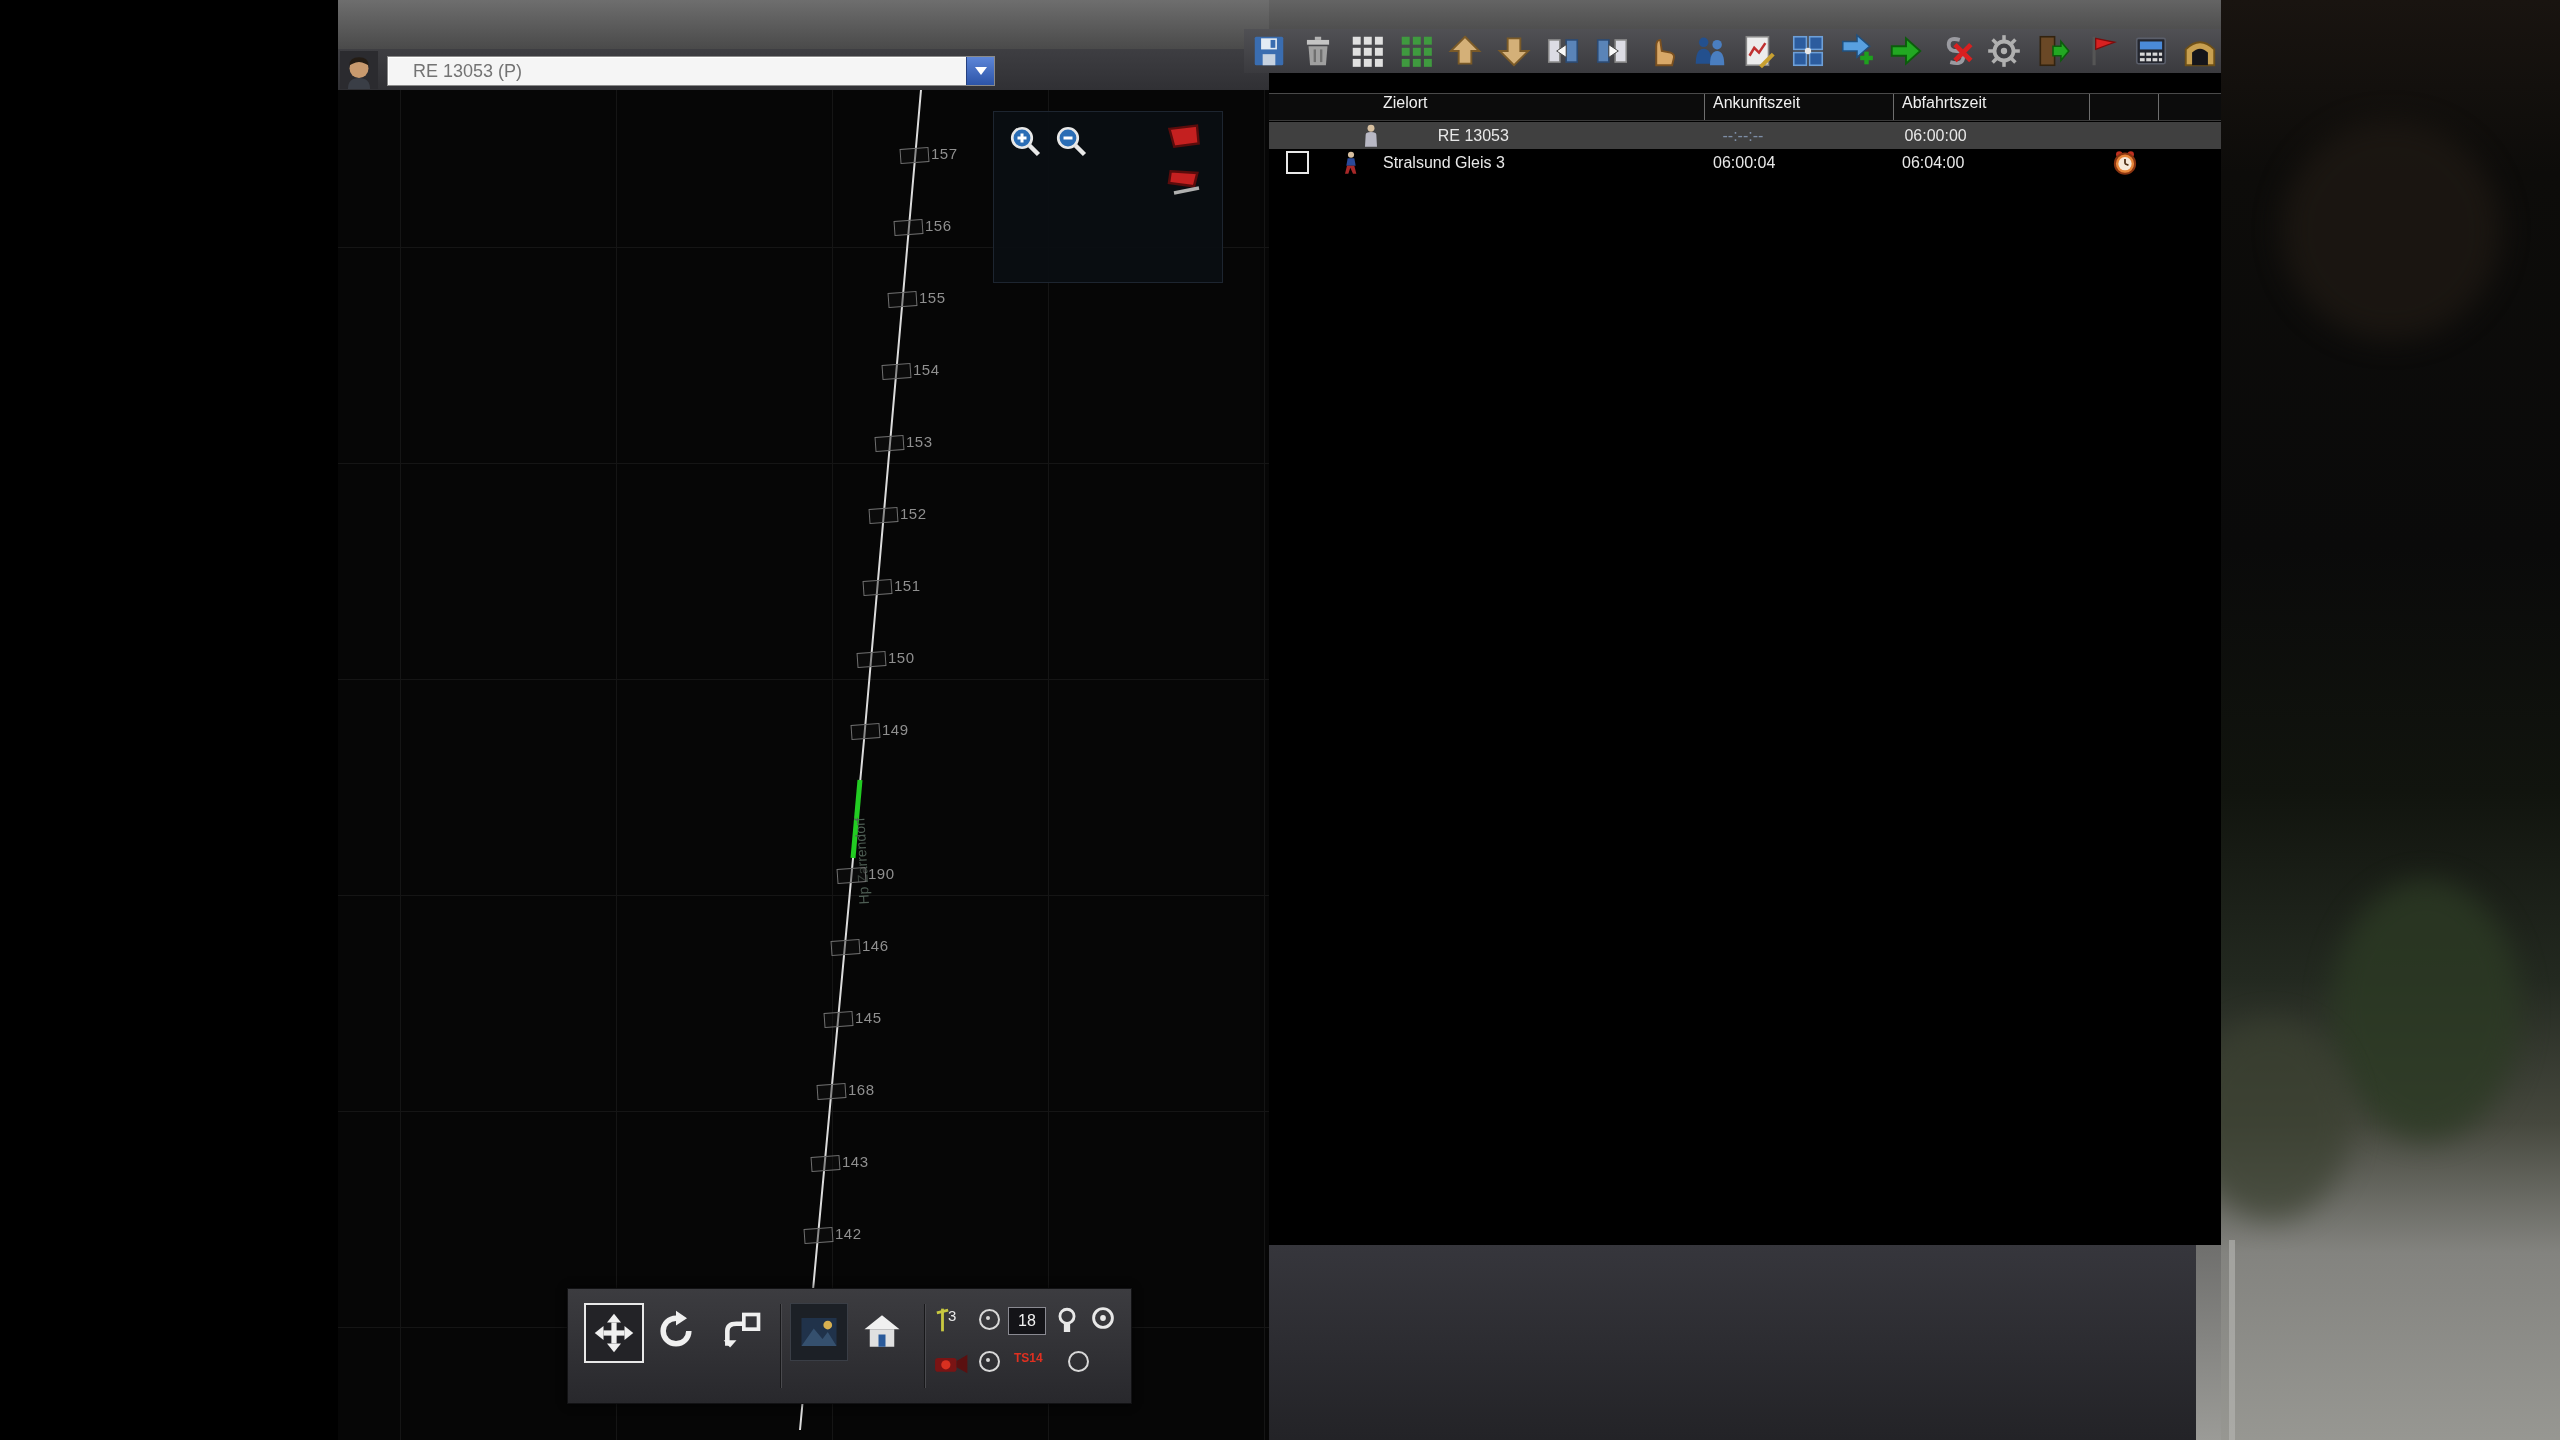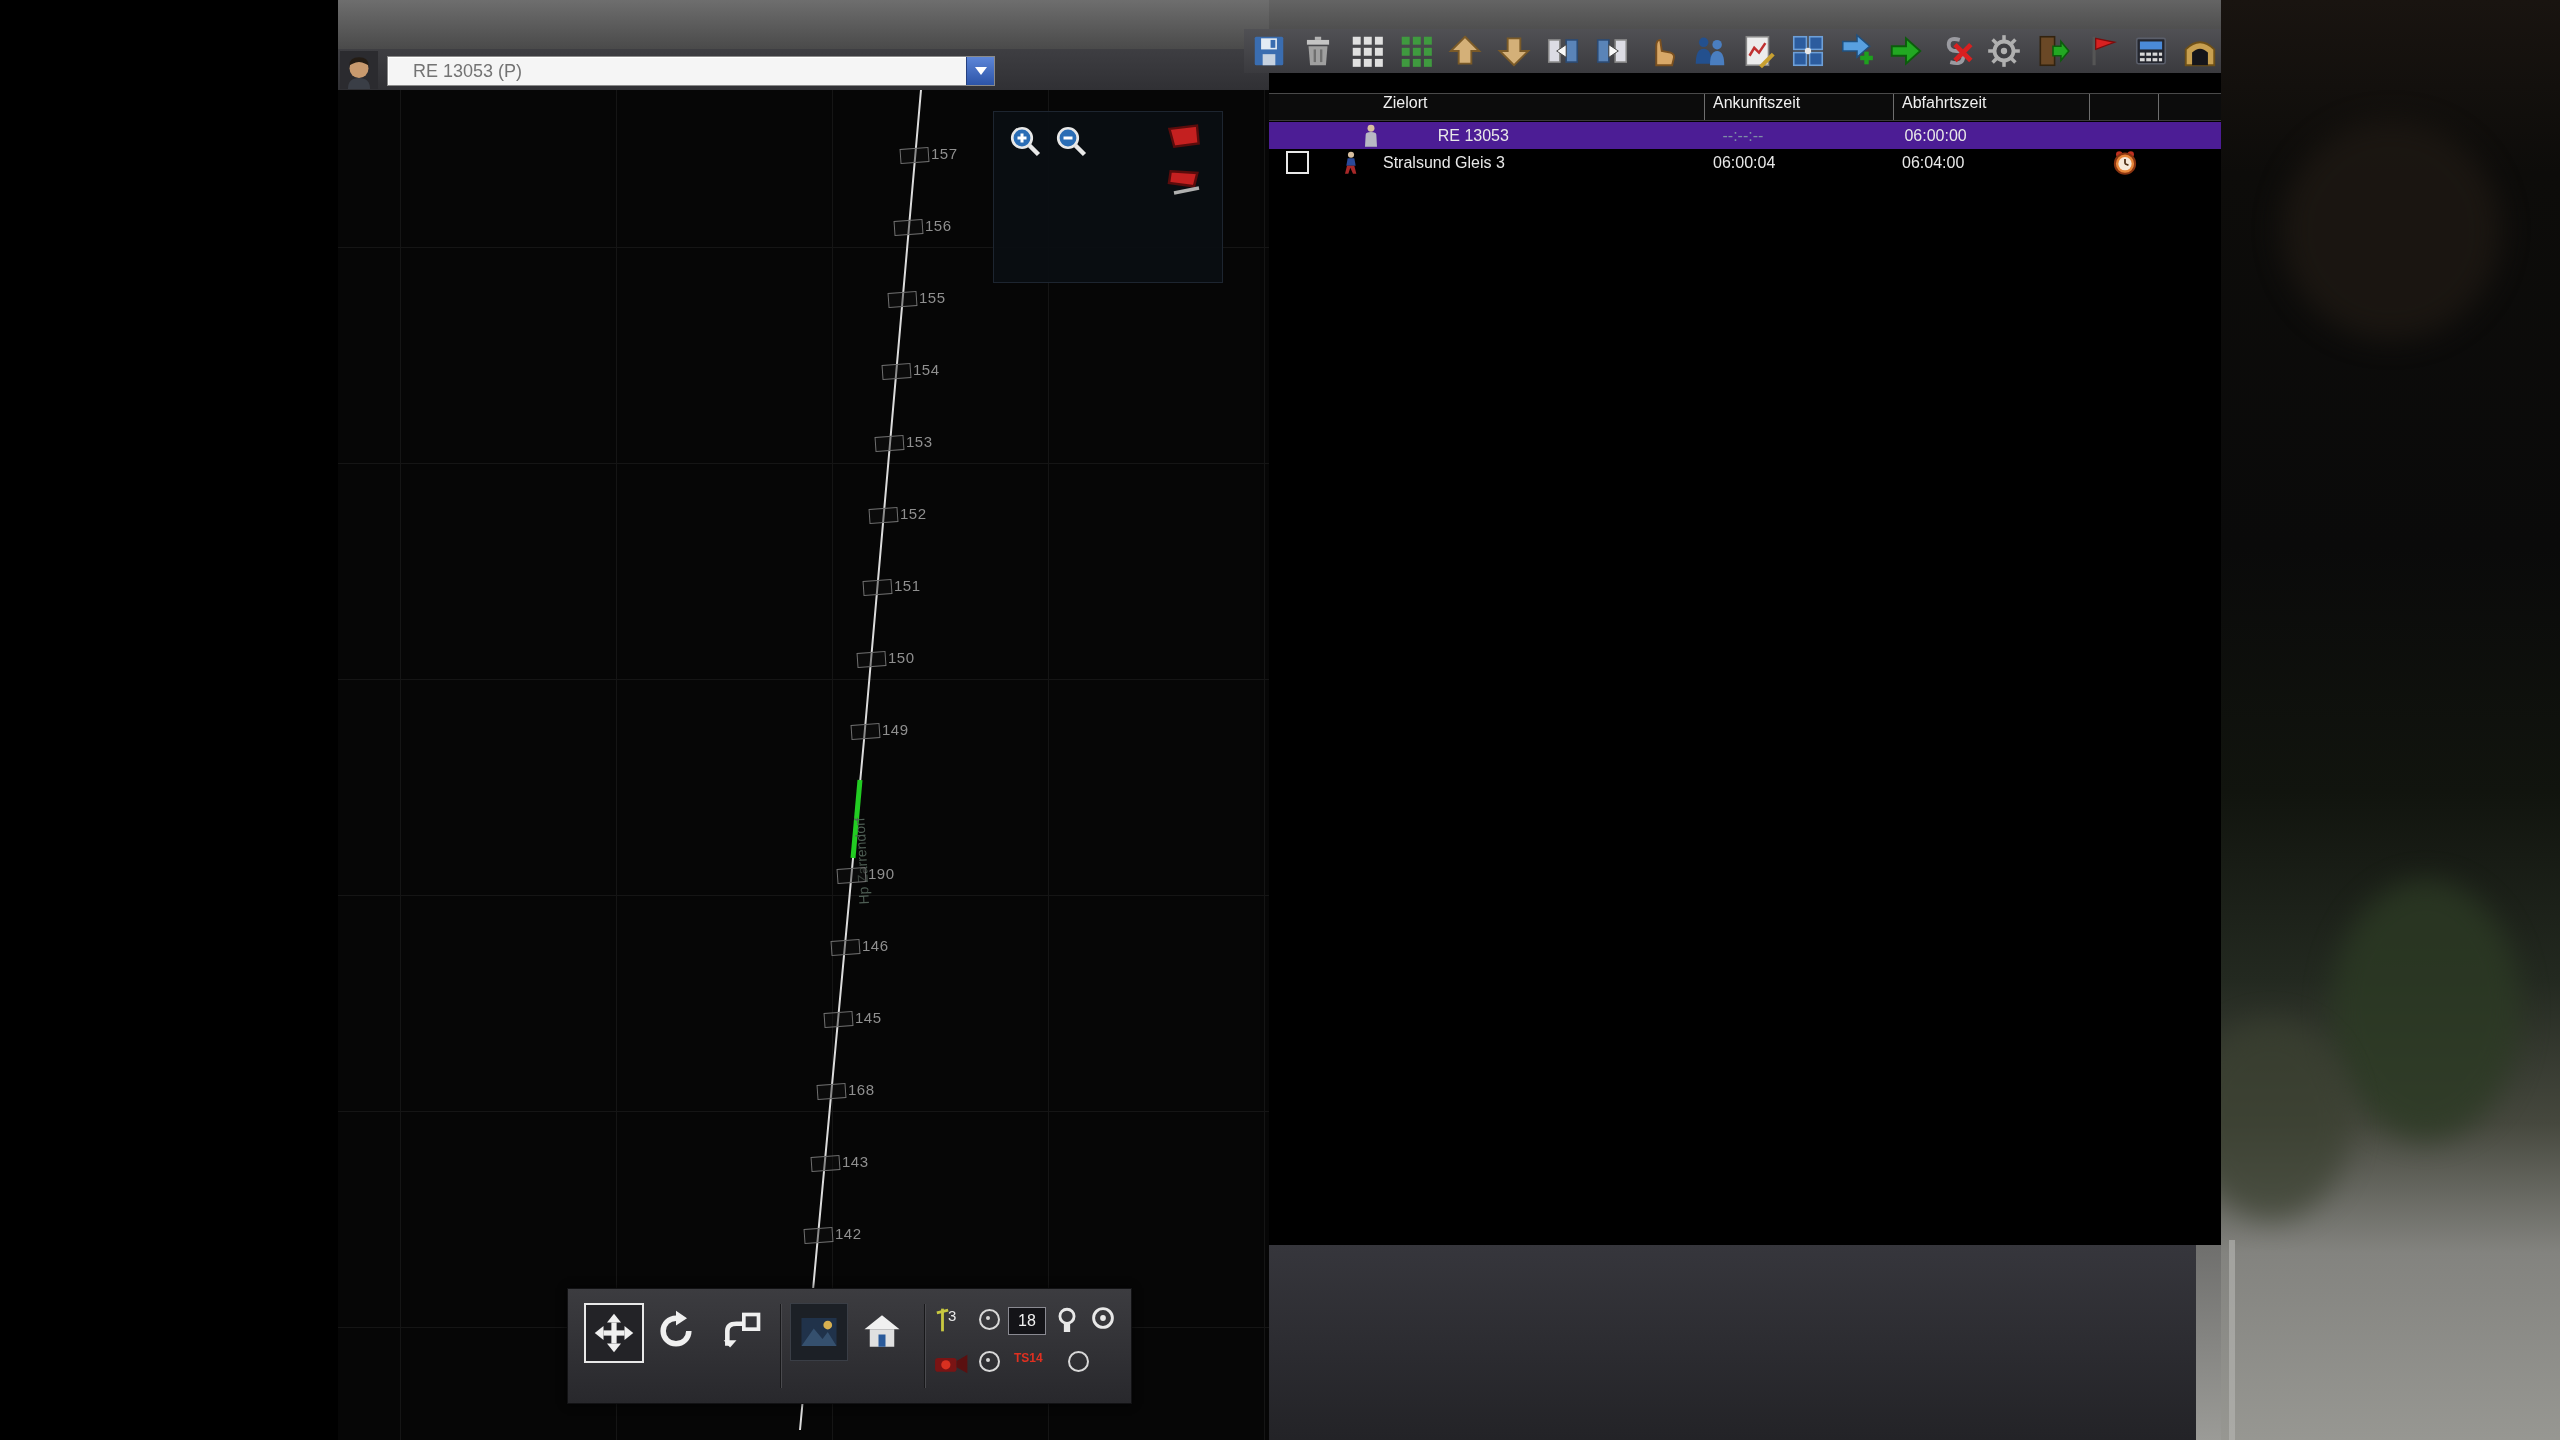--- a/index.html
+++ b/index.html
@@ -438,21 +438,21 @@
     <div class="hc" style="width:189px;padding-left:8px;border-right:1px solid #6e6e6e;">
         <span>Ankunftszeit</span>
       </div>
     <div class="hc" style="width:196px;padding-left:8px;border-right:1px solid #6e6e6e;">
         <span>Abfahrtszeit</span>
       </div>
     <div class="hc" style="width:69px;border-right:1px solid #6e6e6e;"></div>
     <div class="hc" style="width:62px;"></div>
   </div>
 
-  <div class="tt-row" style="left:1269px;top:122px;background:#4c1d95;gap:42px;">
+  <div class="tt-row" style="left:1269px;top:122px;background:#404040;gap:42px;">
     <div class="c c1"></div>
     <div class="c c2">
       <svg width="20" height="24" viewBox="0 0 14 18">
         <circle cx="7" cy="3.2" r="2.6" fill="#d8c0a0"></circle>
         <path d="M2.5 17 L3 8 Q3 6 7 6 Q11 6 11 8 L11.5 17 Z" fill="#b8b8c4"></path>
       </svg>
     </div>
     <div class="c c3">RE 13053</div>
     <div class="c c4" style="color:#7e8ea6;">--:--:--</div>
     <div class="c c5">06:00:00</div>

